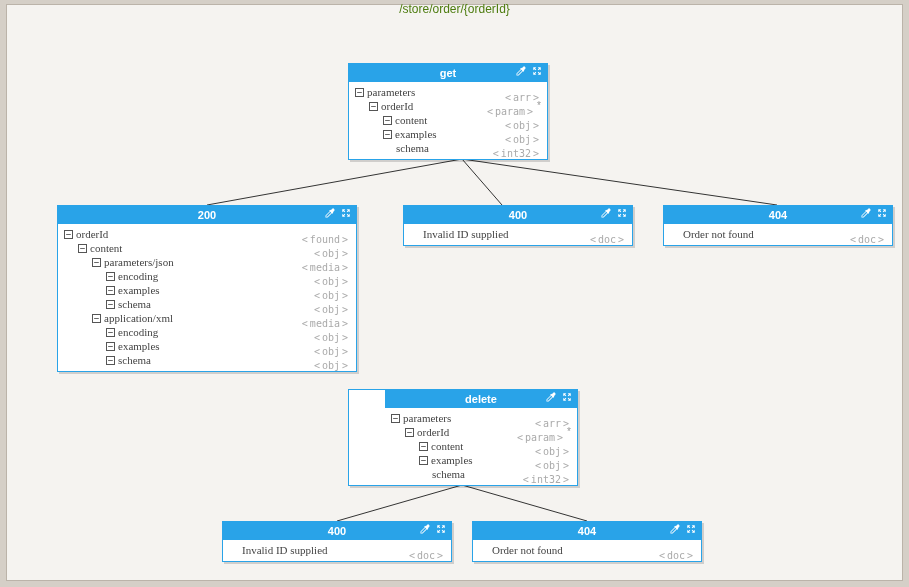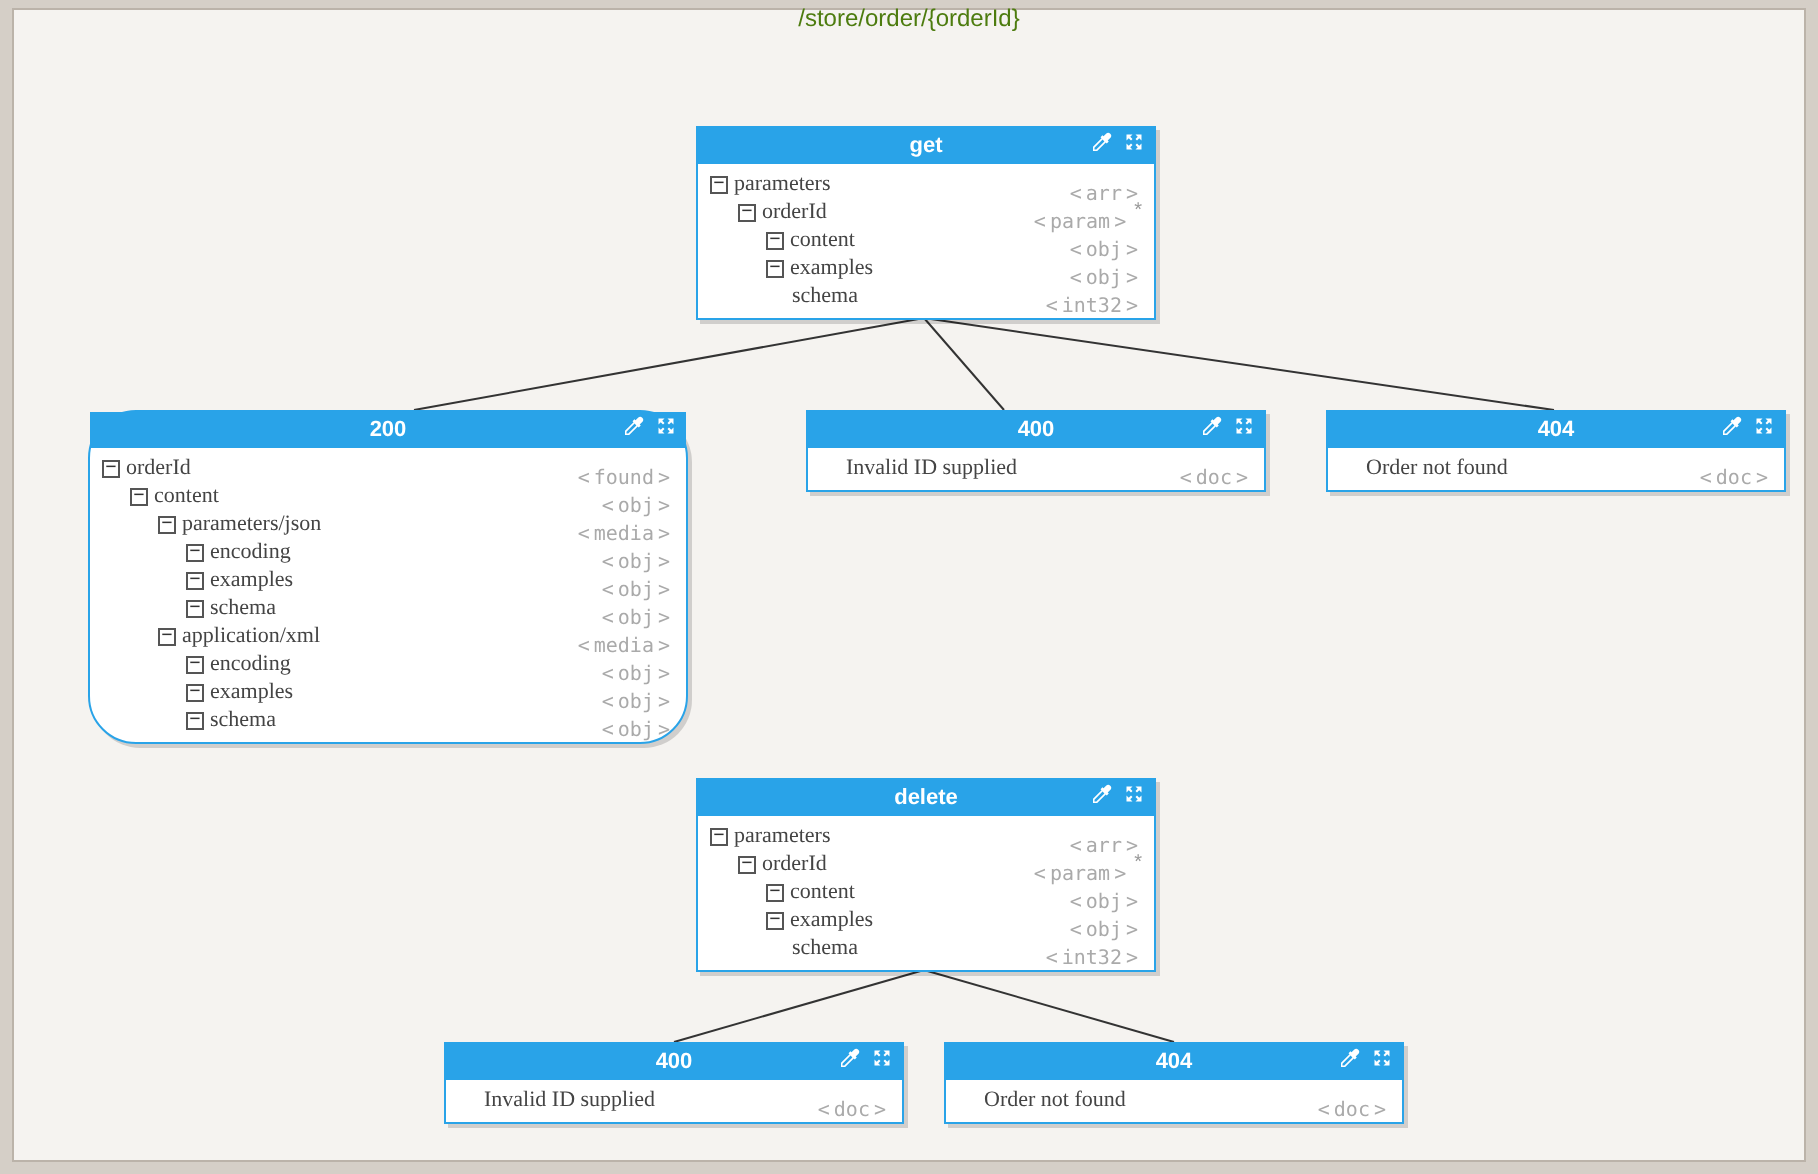--- a/index.html
+++ b/index.html
@@ -109,21 +109,21 @@
   <div class="frame-title">/store/order/{orderId}</div>
 
   <svg class="lines">
     <line x1="455" y1="154" x2="200" y2="200" stroke="#333" stroke-width="1"></line>
     <line x1="455" y1="154" x2="495" y2="200" stroke="#333" stroke-width="1"></line>
     <line x1="455" y1="154" x2="770" y2="200" stroke="#333" stroke-width="1"></line>
     <line x1="455" y1="480" x2="330" y2="516" stroke="#333" stroke-width="1"></line>
     <line x1="455" y1="480" x2="580" y2="516" stroke="#333" stroke-width="1"></line>
   </svg>
 
-  <div class="node" id="node-get" style="left:341px; top:58px; width:230px;">
+  <div class="node" id="node-get" style="left:341px; top:58px; width:200px;">
       <div class="node-header"><span>get</span><span class="icons">
           <span class="icon">
             <svg viewBox="0 0 16 16">
               <path d="M13.5 2.5a2 2 0 0 0-2.8 0L9 4.2 8.3 3.5 7 4.8l.7.7L2 11.2V14h2.8l5.7-5.7.7.7 1.3-1.3-.7-.7 1.7-1.7a2 2 0 0 0 0-2.8zM4.2 13H3v-1.2l5.4-5.4 1.2 1.2L4.2 13z" fill="#fff"></path>
             </svg>
           </span>
           <span class="icon">
             <svg viewBox="0 0 16 16">
               <path d="M3 3h4L5.5 4.5 7 6 6 7 4.5 5.5 3 7V3zm10 10H9l1.5-1.5L9 10l1-1 1.5 1.5L13 9v4zM13 3v4l-1.5-1.5L10 7 9 6l1.5-1.5L9 3h4zM3 13V9l1.5 1.5L6 9l1 1-1.5 1.5L7 13H3z" fill="#fff"></path>
             </svg>
@@ -156,21 +156,21 @@
           <span class="type"><span class="lt">&lt;</span><span>obj</span><span class="gt">&gt;</span></span>
         </div>
         <div class="row indent2">
           <span class="toggle-spacer"></span>
           <span class="label">schema</span>
           <span class="spacer"></span>
           <span class="type"><span class="lt">&lt;</span><span>int32</span><span class="gt">&gt;</span></span>
         </div>
       </div>
     </div>
-  <div class="node" id="node-r200" style="left:37px; top:200px; width:300px;border-radius:24px;">
+  <div class="node" id="node-r200" style="left:50px; top:200px; width:300px;">
       <div class="node-header"><span>200</span><span class="icons">
           <span class="icon">
             <svg viewBox="0 0 16 16">
               <path d="M13.5 2.5a2 2 0 0 0-2.8 0L9 4.2 8.3 3.5 7 4.8l.7.7L2 11.2V14h2.8l5.7-5.7.7.7 1.3-1.3-.7-.7 1.7-1.7a2 2 0 0 0 0-2.8zM4.2 13H3v-1.2l5.4-5.4 1.2 1.2L4.2 13z" fill="#fff"></path>
             </svg>
           </span>
           <span class="icon">
             <svg viewBox="0 0 16 16">
               <path d="M3 3h4L5.5 4.5 7 6 6 7 4.5 5.5 3 7V3zm10 10H9l1.5-1.5L9 10l1-1 1.5 1.5L13 9v4zM13 3v4l-1.5-1.5L10 7 9 6l1.5-1.5L9 3h4zM3 13V9l1.5 1.5L6 9l1 1-1.5 1.5L7 13H3z" fill="#fff"></path>
             </svg>
@@ -276,21 +276,21 @@
         </span></div>
       <div class="node-body">
         <div class="row indent0">
           <span class="toggle-spacer"></span>
           <span class="label">Order not found</span>
           <span class="spacer"></span>
           <span class="type"><span class="lt">&lt;</span><span>doc</span><span class="gt">&gt;</span></span>
         </div>
       </div>
     </div>
-  <div class="node" id="node-delete" style="left:341px; top:384px; width:230px;">
+  <div class="node" id="node-delete" style="left:341px; top:384px; width:230px;padding-left:36px;">
       <div class="node-header"><span>delete</span><span class="icons">
           <span class="icon">
             <svg viewBox="0 0 16 16">
               <path d="M13.5 2.5a2 2 0 0 0-2.8 0L9 4.2 8.3 3.5 7 4.8l.7.7L2 11.2V14h2.8l5.7-5.7.7.7 1.3-1.3-.7-.7 1.7-1.7a2 2 0 0 0 0-2.8zM4.2 13H3v-1.2l5.4-5.4 1.2 1.2L4.2 13z" fill="#fff"></path>
             </svg>
           </span>
           <span class="icon">
             <svg viewBox="0 0 16 16">
               <path d="M3 3h4L5.5 4.5 7 6 6 7 4.5 5.5 3 7V3zm10 10H9l1.5-1.5L9 10l1-1 1.5 1.5L13 9v4zM13 3v4l-1.5-1.5L10 7 9 6l1.5-1.5L9 3h4zM3 13V9l1.5 1.5L6 9l1 1-1.5 1.5L7 13H3z" fill="#fff"></path>
             </svg>

